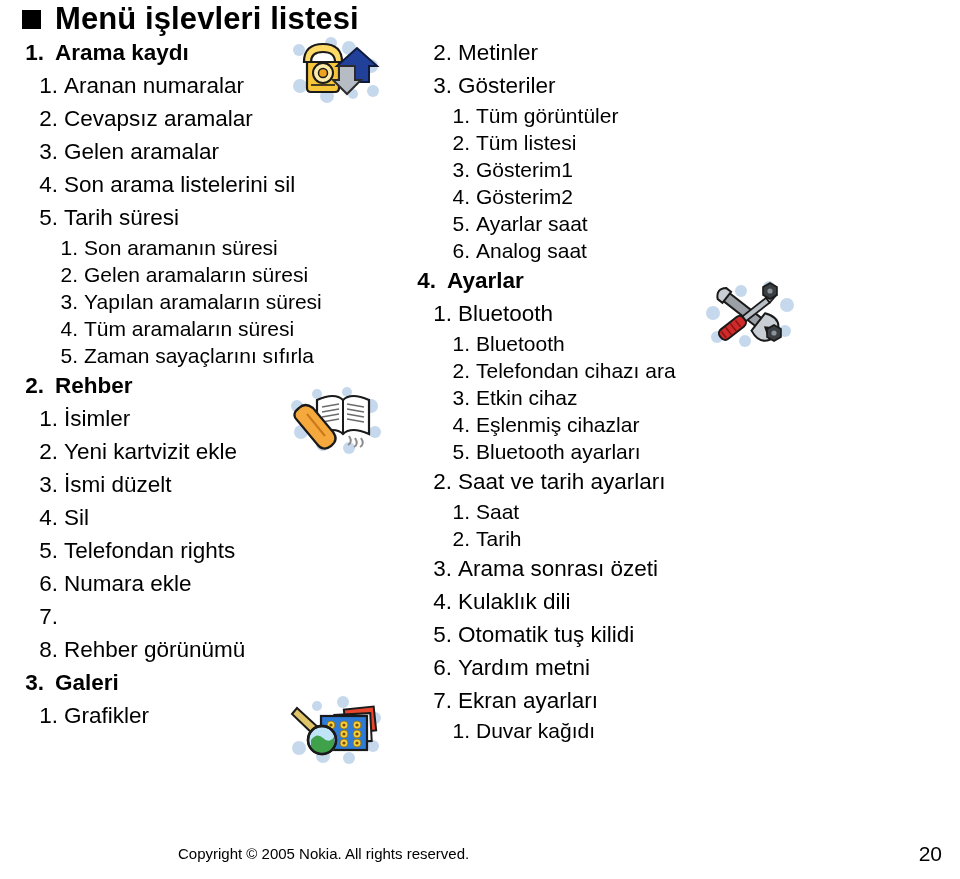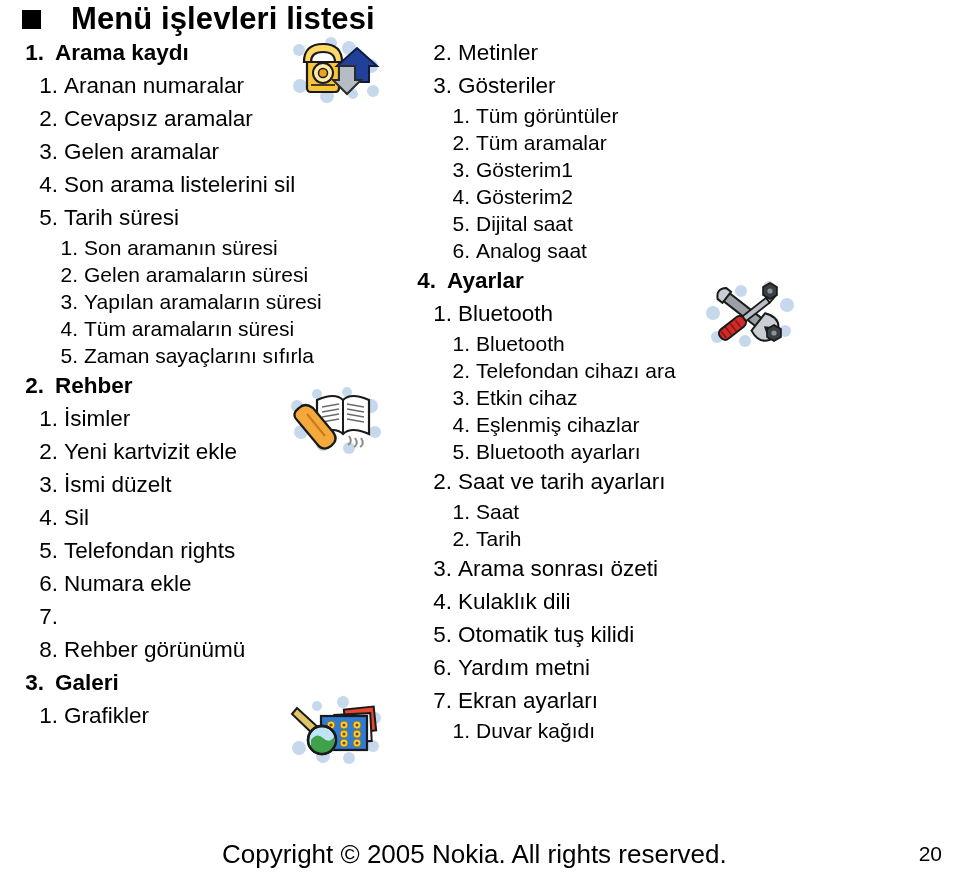--- a/index.html
+++ b/index.html
@@ -16,21 +16,21 @@
     overflow: hidden;
   }
 
   
   .title-row {
     position: absolute;
     left: 22px;
     top: 2px;
     display: flex;
     align-items: center;
-    gap: 30px;
+    gap: 14px;
   }
   .title-bullet {
     width: 19px;
     height: 19px;
     background: #000000;
     display: block;
   }
   .title-text {
     font-size: 31px;
     font-weight: bold;
@@ -100,24 +100,23 @@
     position: absolute;
     left: 0;
     top: 840px;
     width: 960px;
     height: 30px;
   }
   .footer-copy {
     position: absolute;
     left: 178px;
     top: 0;
-    font-size: 26px;
+    font-size: 15px;
     line-height: 28px;
     white-space: nowrap;
-    margin-left: 44px;
   }
   .footer-page {
     position: absolute;
     right: 18px;
     top: 0;
     font-size: 21px;
     line-height: 28px;
   }
 
   
@@ -238,33 +237,33 @@
     <div class="row lv2">
       <span class="num">3.</span>
       <span class="lbl">Gösteriler</span>
     </div>
     <div class="row lv3">
       <span class="num">1.</span>
       <span class="lbl">Tüm görüntüler</span>
     </div>
     <div class="row lv3">
       <span class="num">2.</span>
-      <span class="lbl">Tüm aramalar</span>
+      <span class="lbl">Tüm listesi</span>
     </div>
     <div class="row lv3">
       <span class="num">3.</span>
       <span class="lbl">Gösterim1</span>
     </div>
     <div class="row lv3">
       <span class="num">4.</span>
       <span class="lbl">Gösterim2</span>
     </div>
     <div class="row lv3">
       <span class="num">5.</span>
-      <span class="lbl">Dijital saat</span>
+      <span class="lbl">Ayarlar saat</span>
     </div>
     <div class="row lv3">
       <span class="num">6.</span>
       <span class="lbl">Analog saat</span>
     </div>
     <div class="row lv1">
       <span class="num">4.</span>
       <span class="lbl">Ayarlar</span>
     </div>
     <div class="row lv2">

